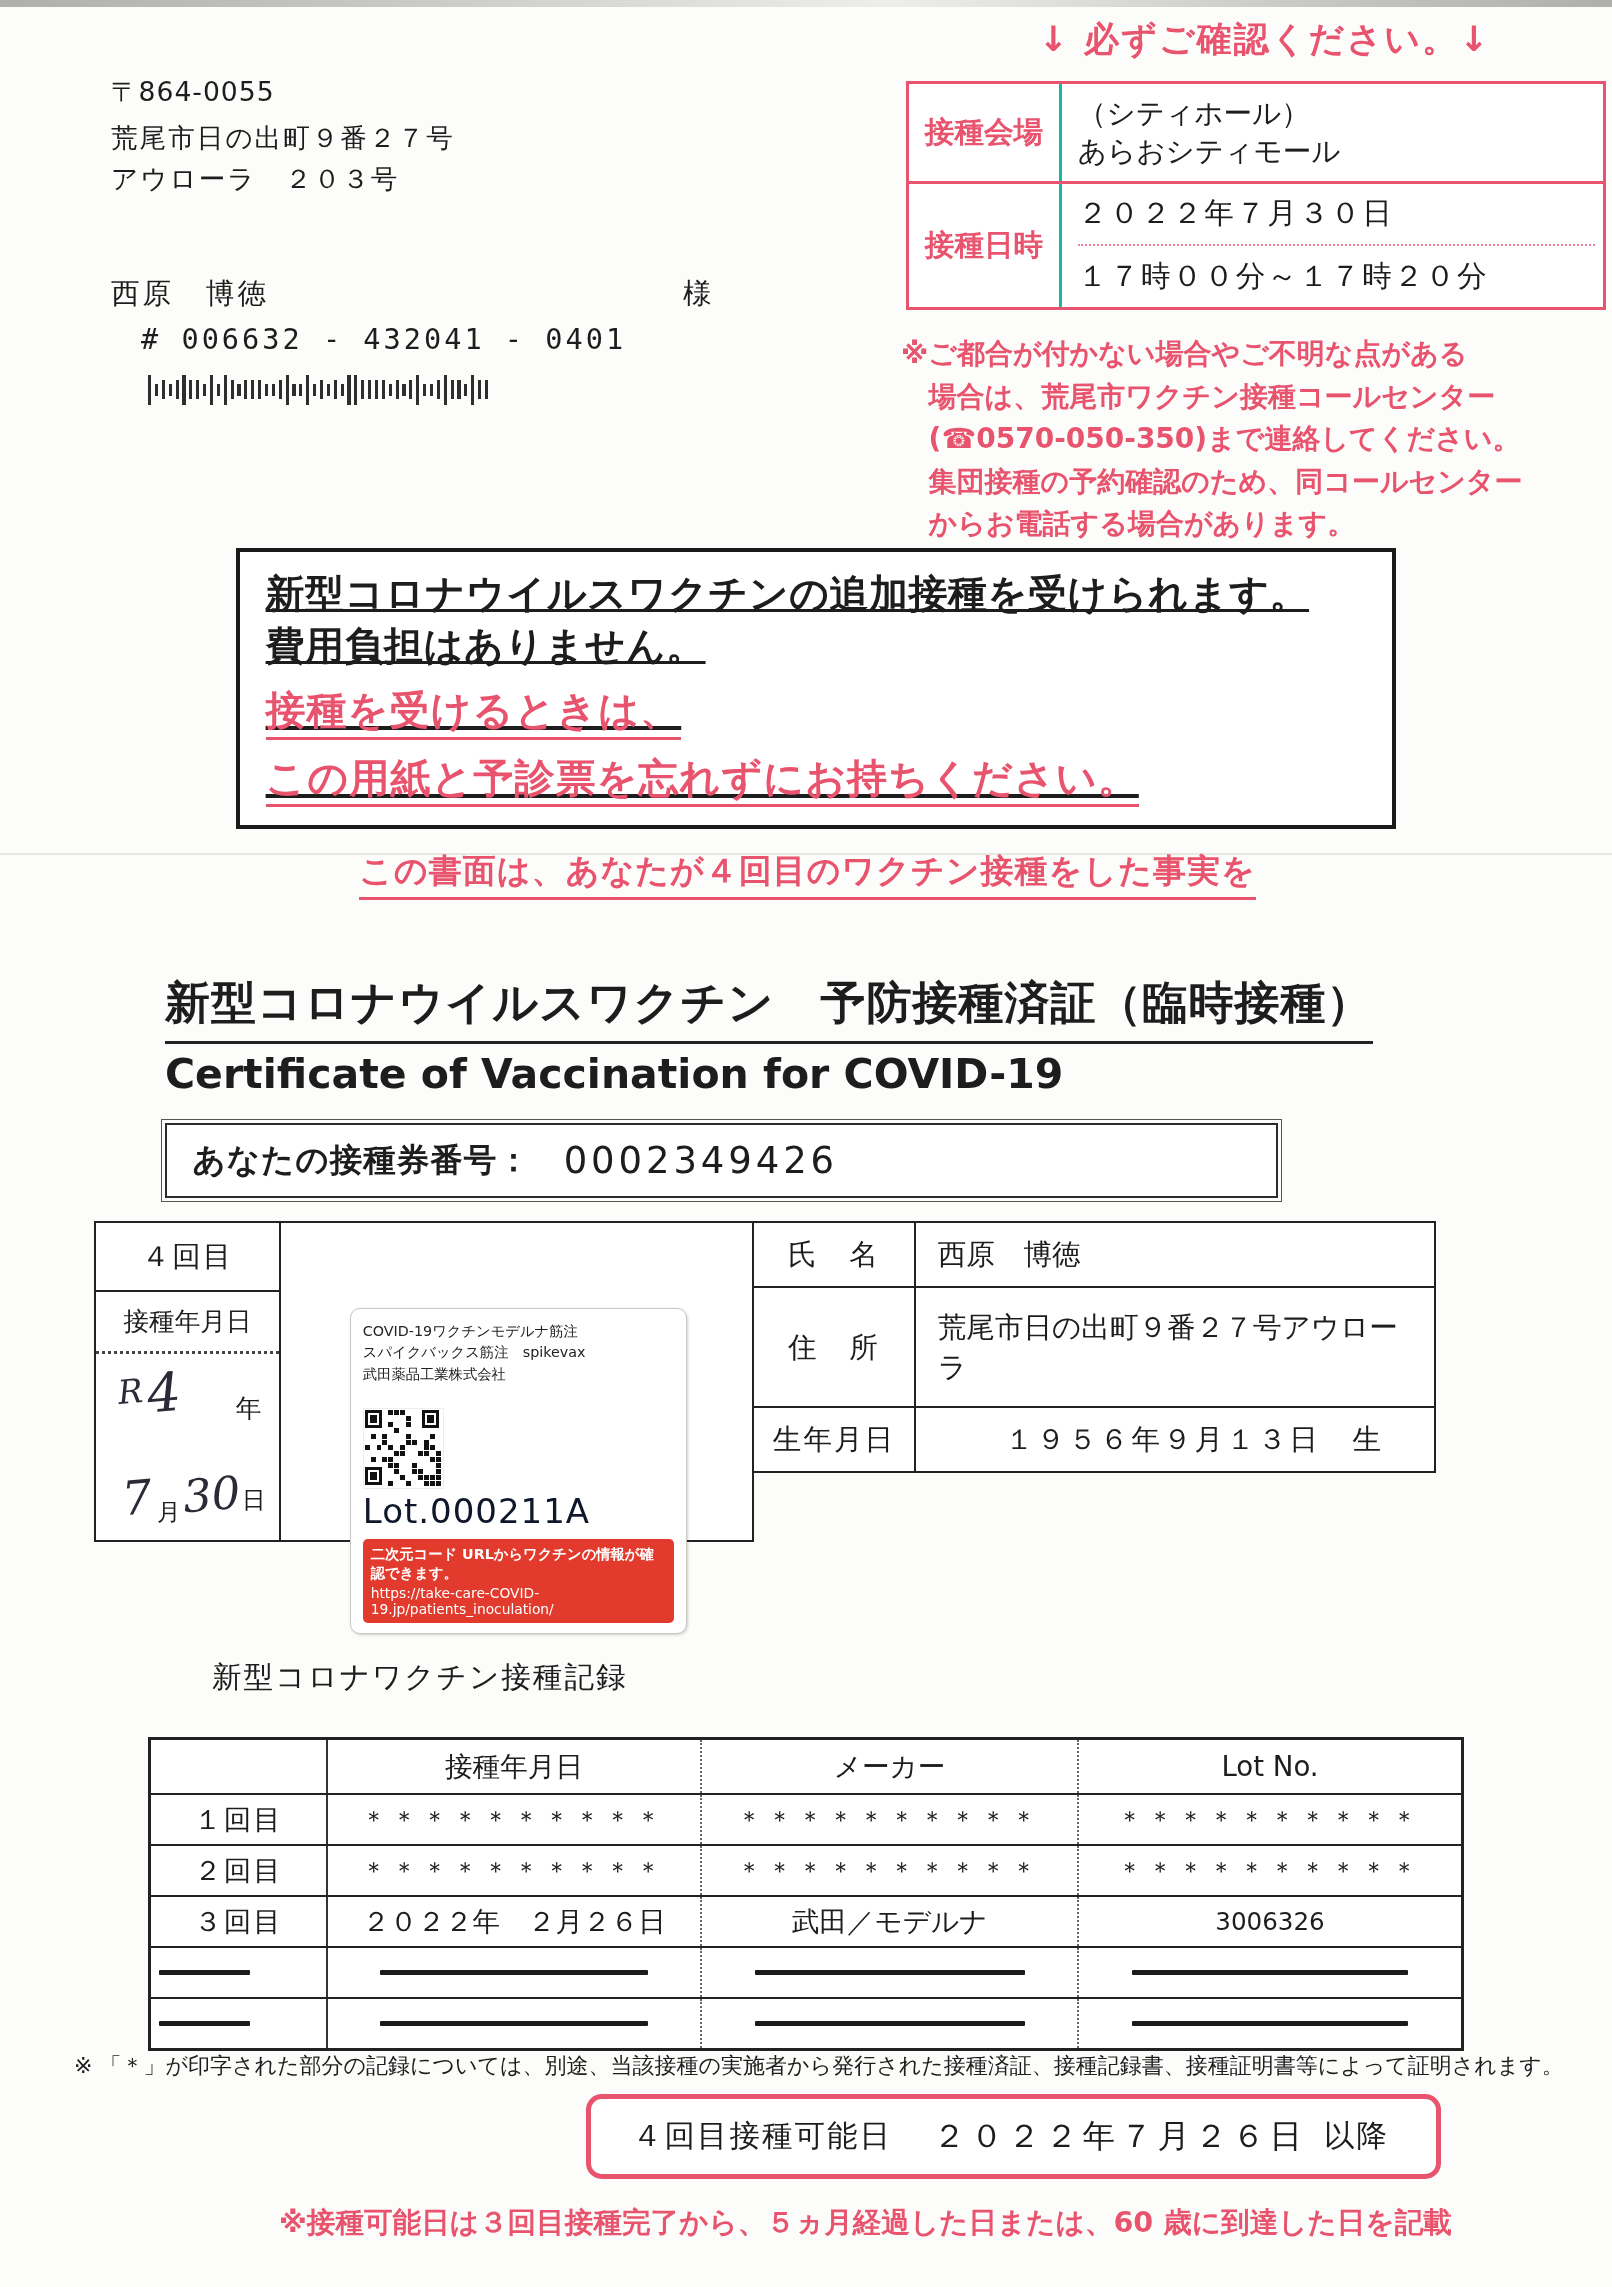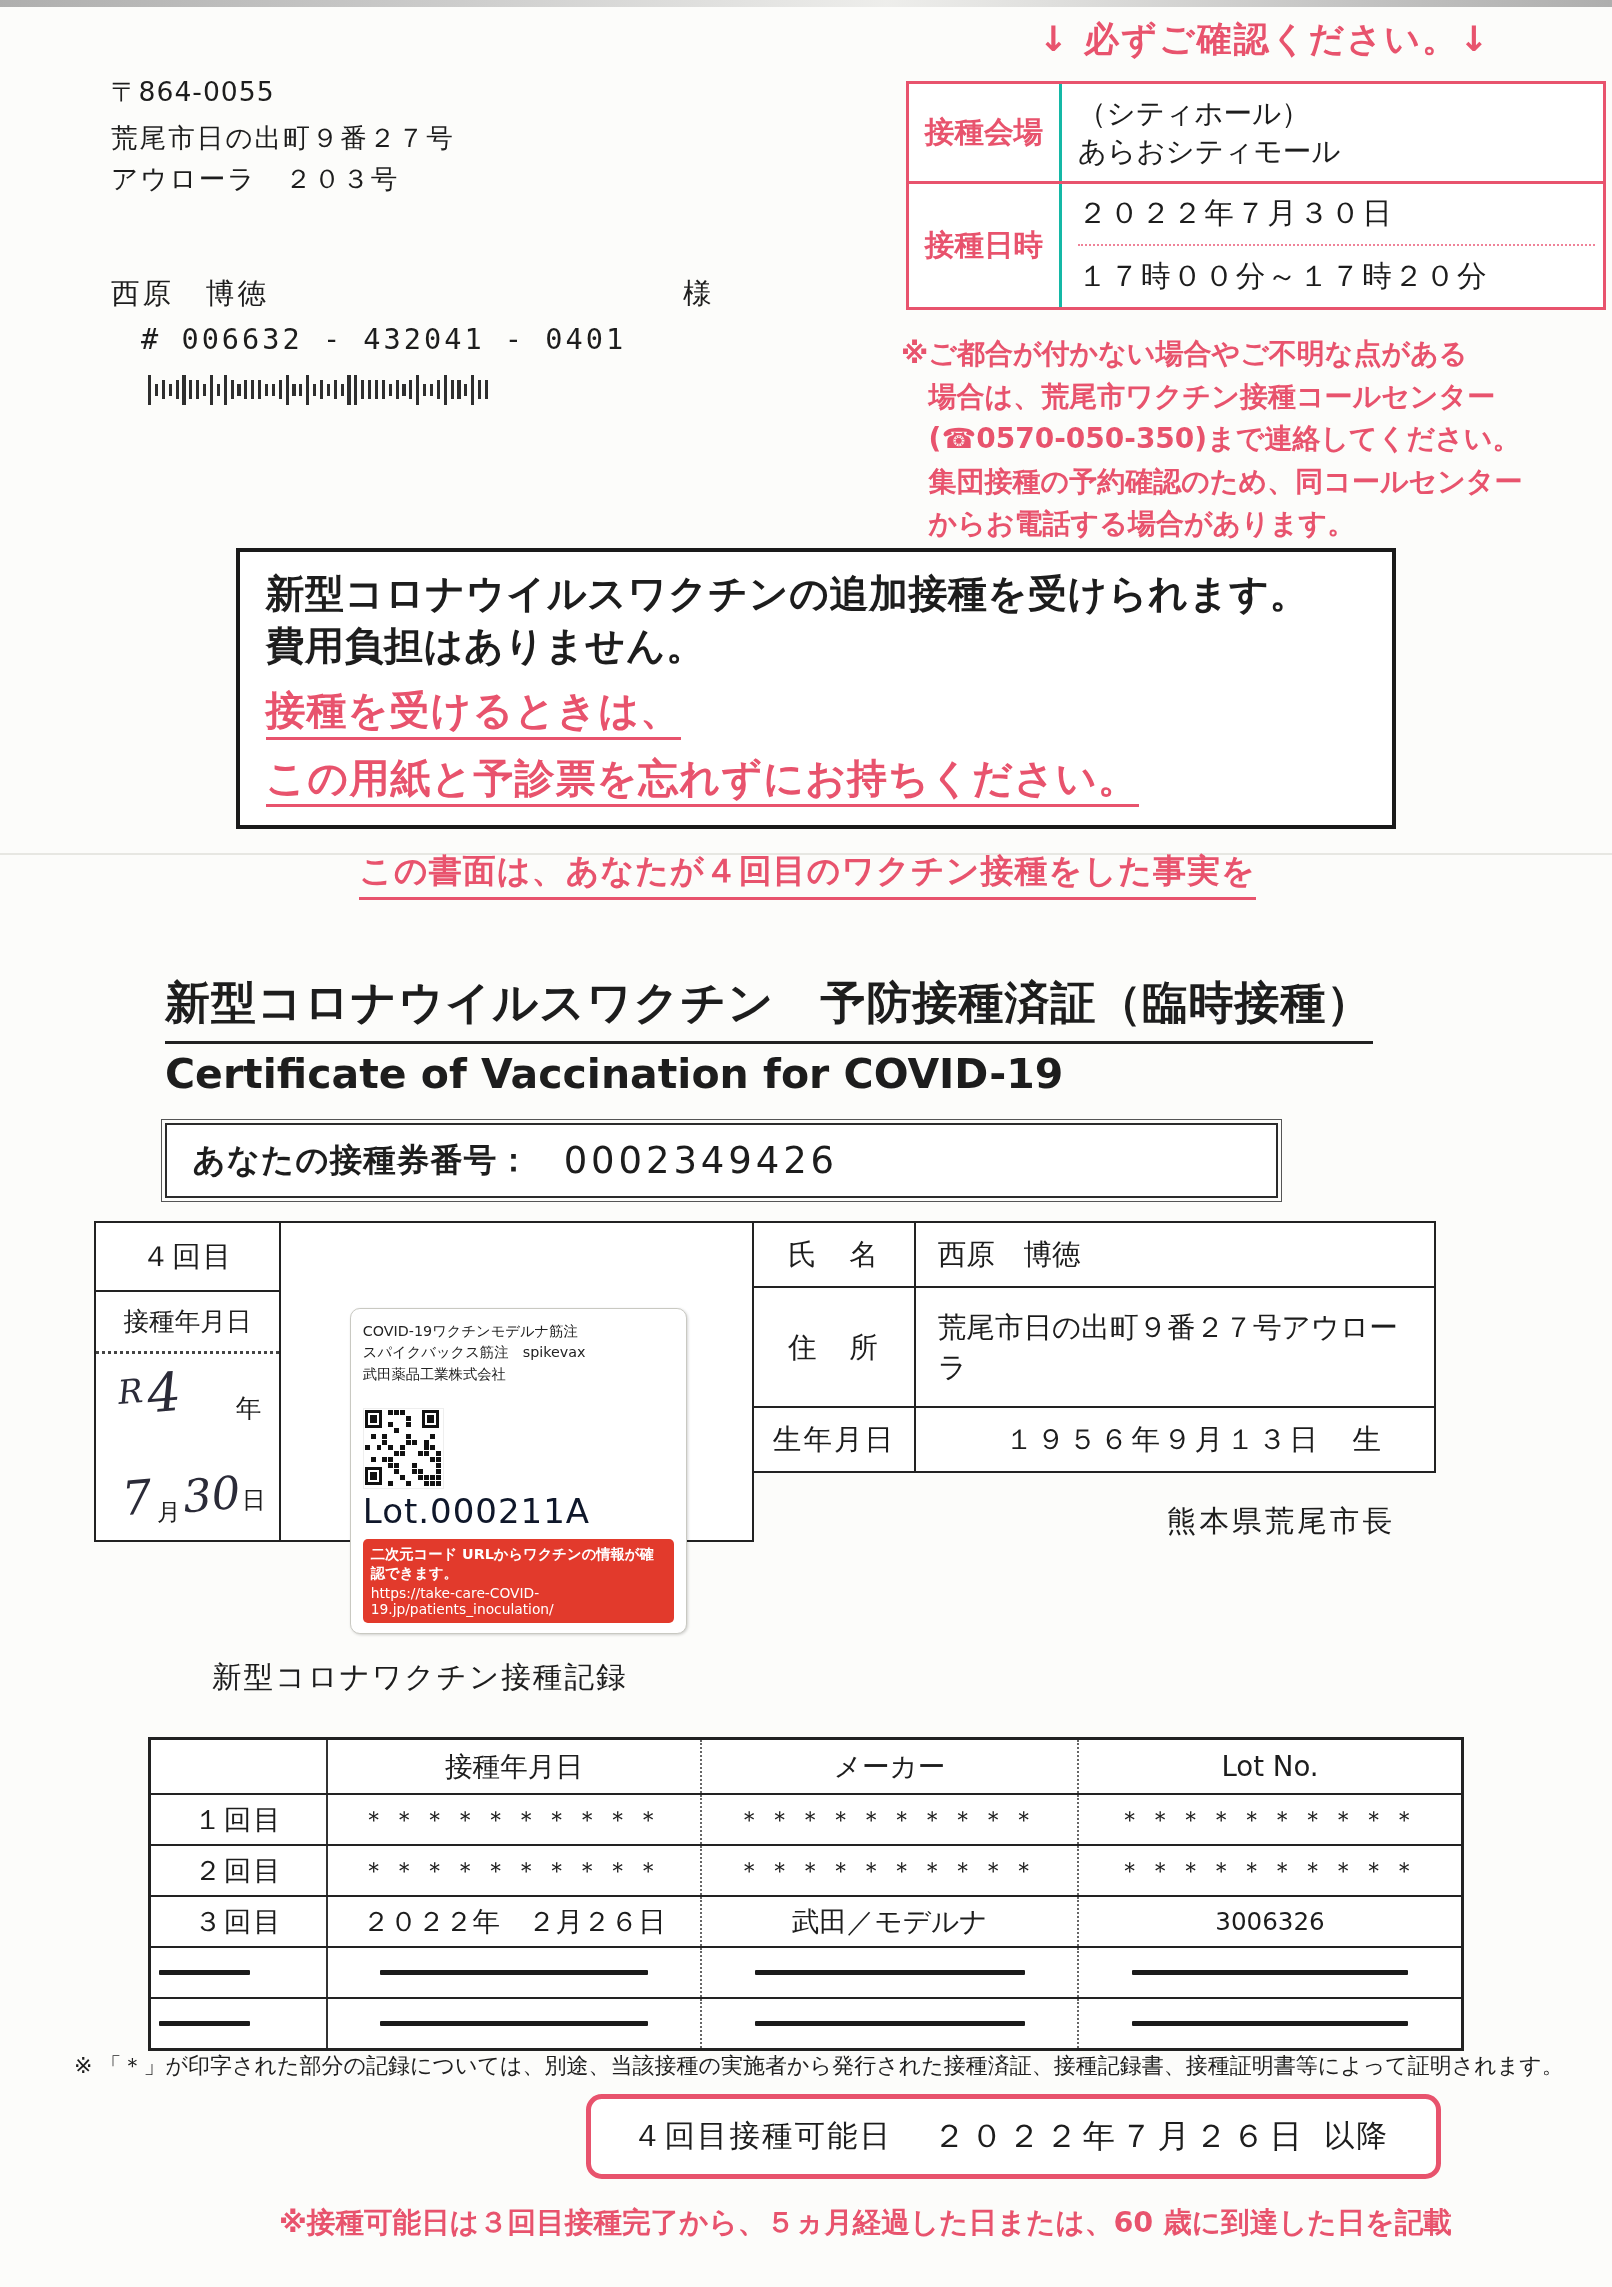--- a/index.html
+++ b/index.html
@@ -31,21 +31,21 @@
   .srow+.srow{border-top:3px solid #e8536d;}
   .slabel{width:150px;display:flex;align-items:center;justify-content:center;
     font-size:29.6px;font-weight:bold;color:#e8536d;border-right:3px solid #14b8a6;flex:none;}
   .sval{flex:1;padding:9.9px 7.9px 9.9px 15.8px;font-size:28.6px;line-height:1.35;}
   .sval .date{padding-bottom:9.9px;border-bottom:2.5px dotted #ef8298;letter-spacing:2px;font-size:29.6px;}
   .sval .time{padding-top:11.8px;letter-spacing:2px;font-size:29.6px;}
   .contact{left:901px;top:333px;width:717px;font-size:28px;font-weight:600;line-height:1.52;}
   .contact div{white-space:nowrap;}
   .contact div.ind{padding-left:27.6px;}
   
-  .announce{left:236px;top:548px;width:1160px;border:4.9px solid #1a1a1a;background:#fff;padding:15.8px 25.6px 17.7px;box-sizing:border-box;}
+  .announce{left:236px;top:548px;width:1160px;border:4.9px solid #1a1a1a;background:#fff;padding:15.8px 25.6px 17.7px;box-sizing:border-box;text-decoration:underline;}
   .an-black{font-size:39px;font-weight:bold;line-height:1.34;letter-spacing:0.5px;}
   .an-pink{display:table;font-size:40px;font-weight:bold;color:#e8536d;line-height:1.22;
     border-bottom:3.9px solid #e8536d;padding-bottom:2px;margin-top:13.8px;letter-spacing:1px;}
   
   .keep{left:197px;top:849px;width:1221px;display:flex;flex-direction:column;align-items:center;gap:21px;}
   .keep span{display:table;font-size:33px;font-weight:bold;color:#e8536d;
     border-bottom:3.4px solid #e8536d;padding-bottom:3px;letter-spacing:1px;}
   
   .title-jp{left:165px;top:973px;font-size:45px;font-weight:bold;letter-spacing:1px;
     border-bottom:3.9px solid #222;padding-bottom:7.9px;}
@@ -336,21 +336,20 @@
       <div class="c3row r-addr">
         <div class="rl">住　所</div>
         <div class="rv">
           <div>荒尾市日の出町９番２７号アウローラ</div>
         </div>
       </div>
       <div class="c3row r-birth">
         <div class="rl">生年月日</div>
         <div class="rv">１９５６年９月１３日　生</div>
       </div>
-      <div class="mayor">熊本県荒尾市長</div>
     </div>
   </div>
 
   <div class="abs rec-head">新型コロナワクチン接種記録</div>
 
   <div class="abs rec">
     <div class="rrow hdr">
       <div class="rc0"></div>
       <div class="rc1">接種年月日</div>
       <div class="rc2">メーカー</div>

